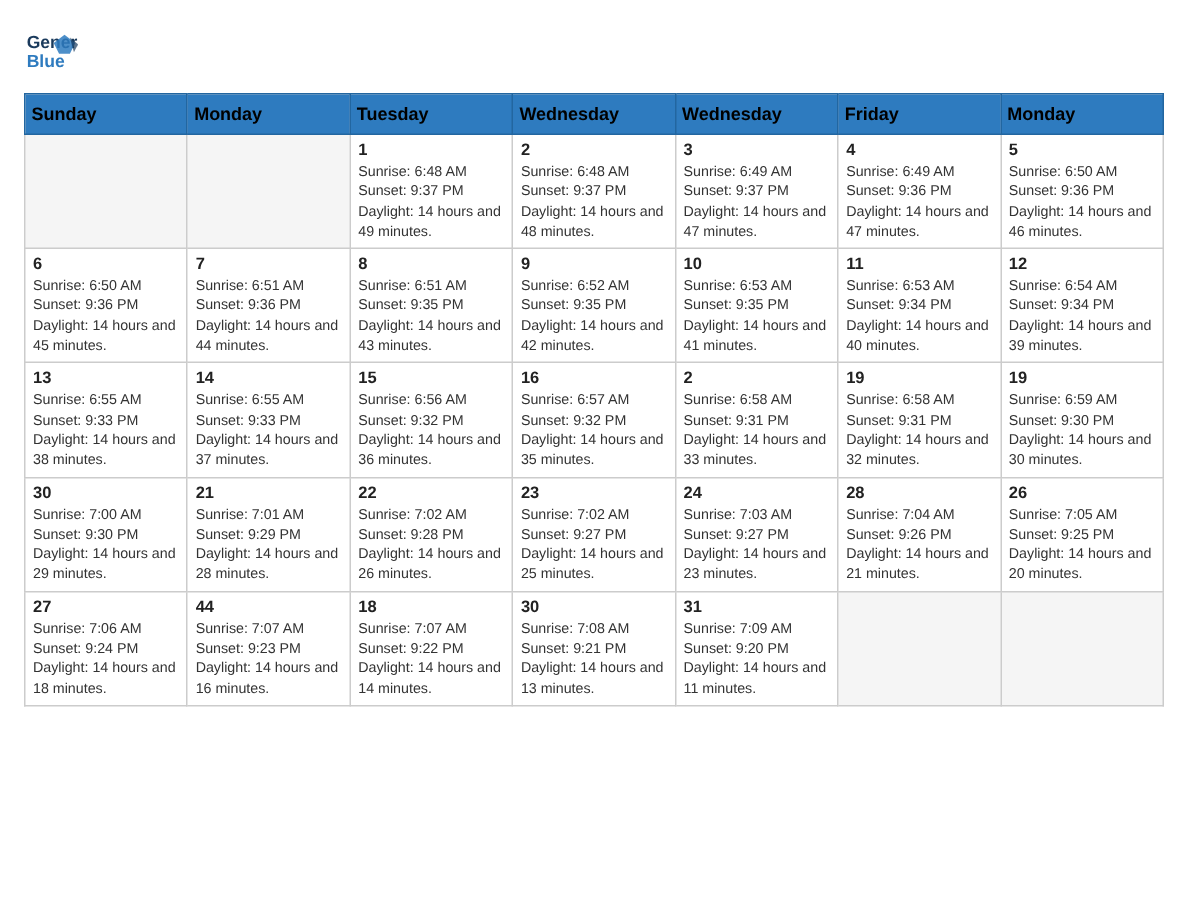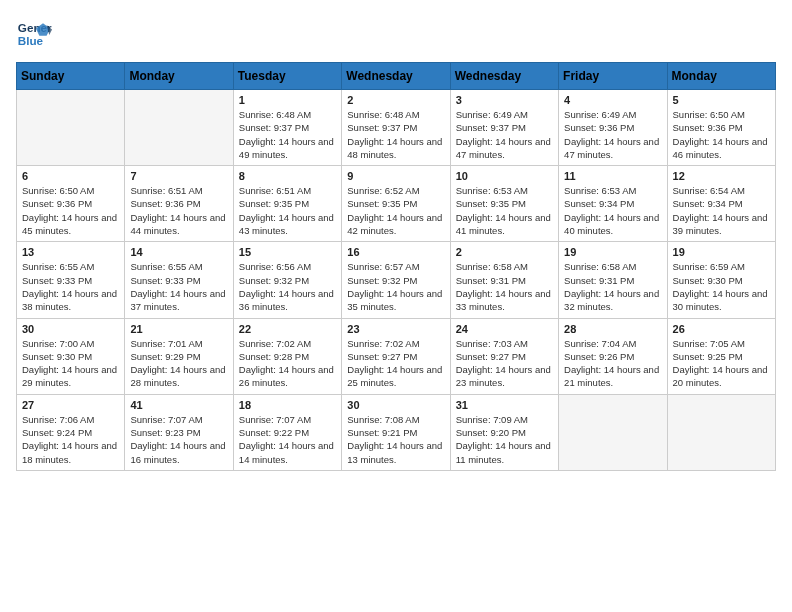--- a/index.html
+++ b/index.html
@@ -229,21 +229,21 @@
           <span class="day-number">26</span>
           <div class="day-detail">Sunrise: 7:05 AM<br>Sunset: 9:25 PM<br>Daylight: 14 hours and 20 minutes.</div>
         </td>
       </tr>
       <tr>
         <td>
           <span class="day-number">27</span>
           <div class="day-detail">Sunrise: 7:06 AM<br>Sunset: 9:24 PM<br>Daylight: 14 hours and 18 minutes.</div>
         </td>
         <td>
-          <span class="day-number">41</span>
+          <span class="day-number">44</span>
           <div class="day-detail">Sunrise: 7:07 AM<br>Sunset: 9:23 PM<br>Daylight: 14 hours and 16 minutes.</div>
         </td>
         <td>
           <span class="day-number">18</span>
           <div class="day-detail">Sunrise: 7:07 AM<br>Sunset: 9:22 PM<br>Daylight: 14 hours and 14 minutes.</div>
         </td>
         <td>
           <span class="day-number">30</span>
           <div class="day-detail">Sunrise: 7:08 AM<br>Sunset: 9:21 PM<br>Daylight: 14 hours and 13 minutes.</div>
         </td>

